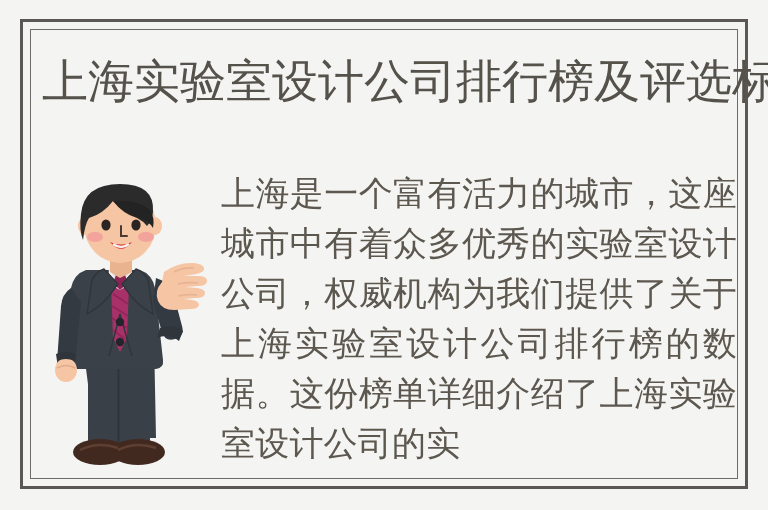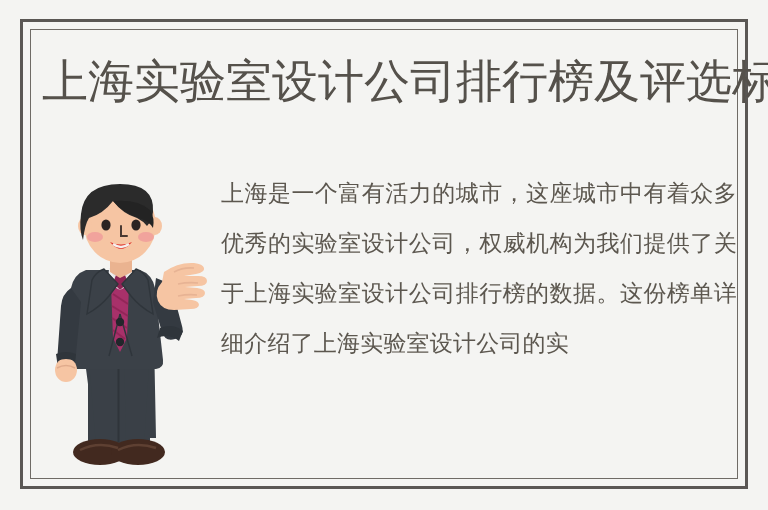--- a/index.html
+++ b/index.html
@@ -58,21 +58,21 @@
     font-weight: 400;
   }
 
   
   #body-text {
     position: absolute;
     left: 221px;
     top: 168px;
     width: 516px;
     color: #5c574f;
-    font-size: 23px;
+    font-size: 34px;
     line-height: 50px;
     letter-spacing: 0.2px;
     text-align: justify;
     text-align-last: left;
   }
 
   
   #illustration {
     position: absolute;
     left: 52px;

